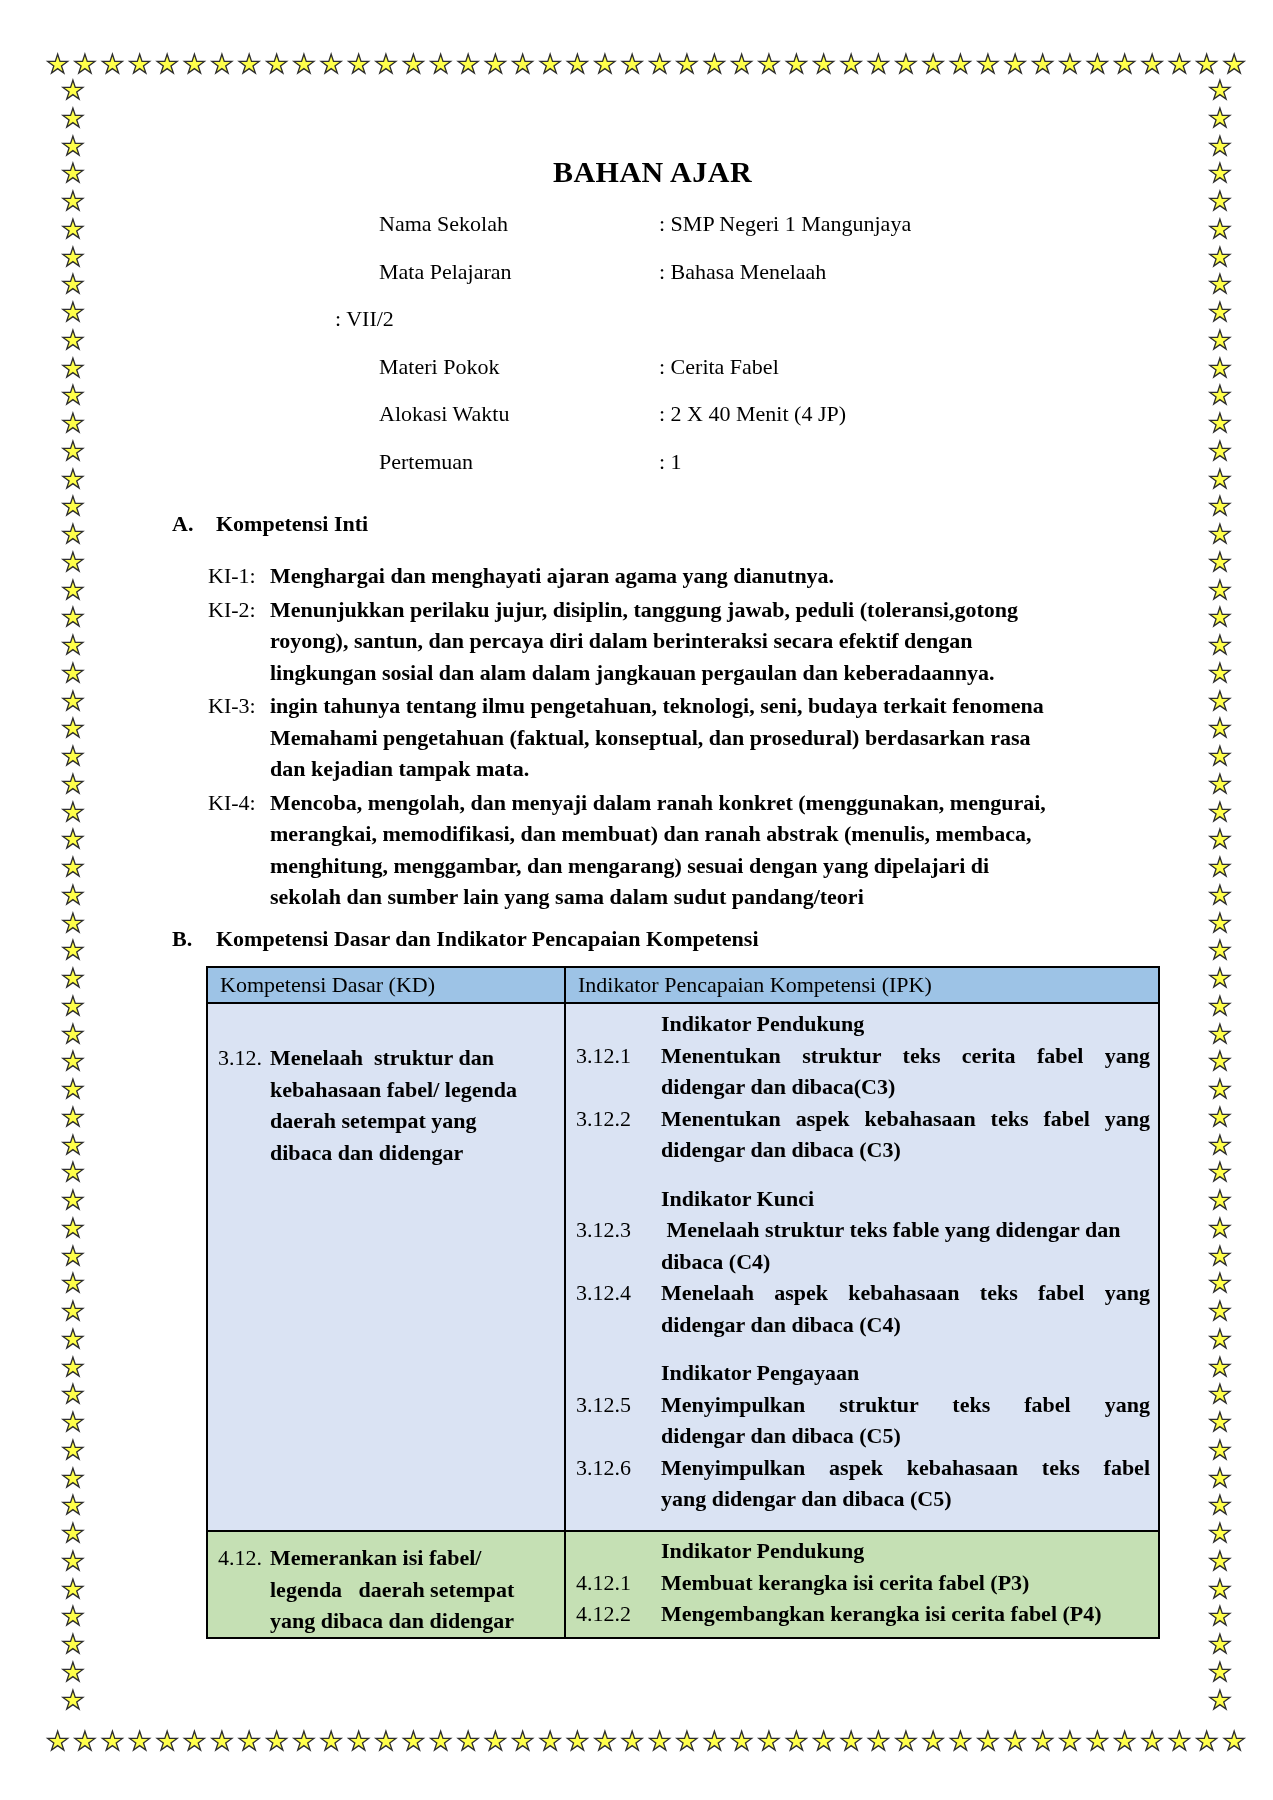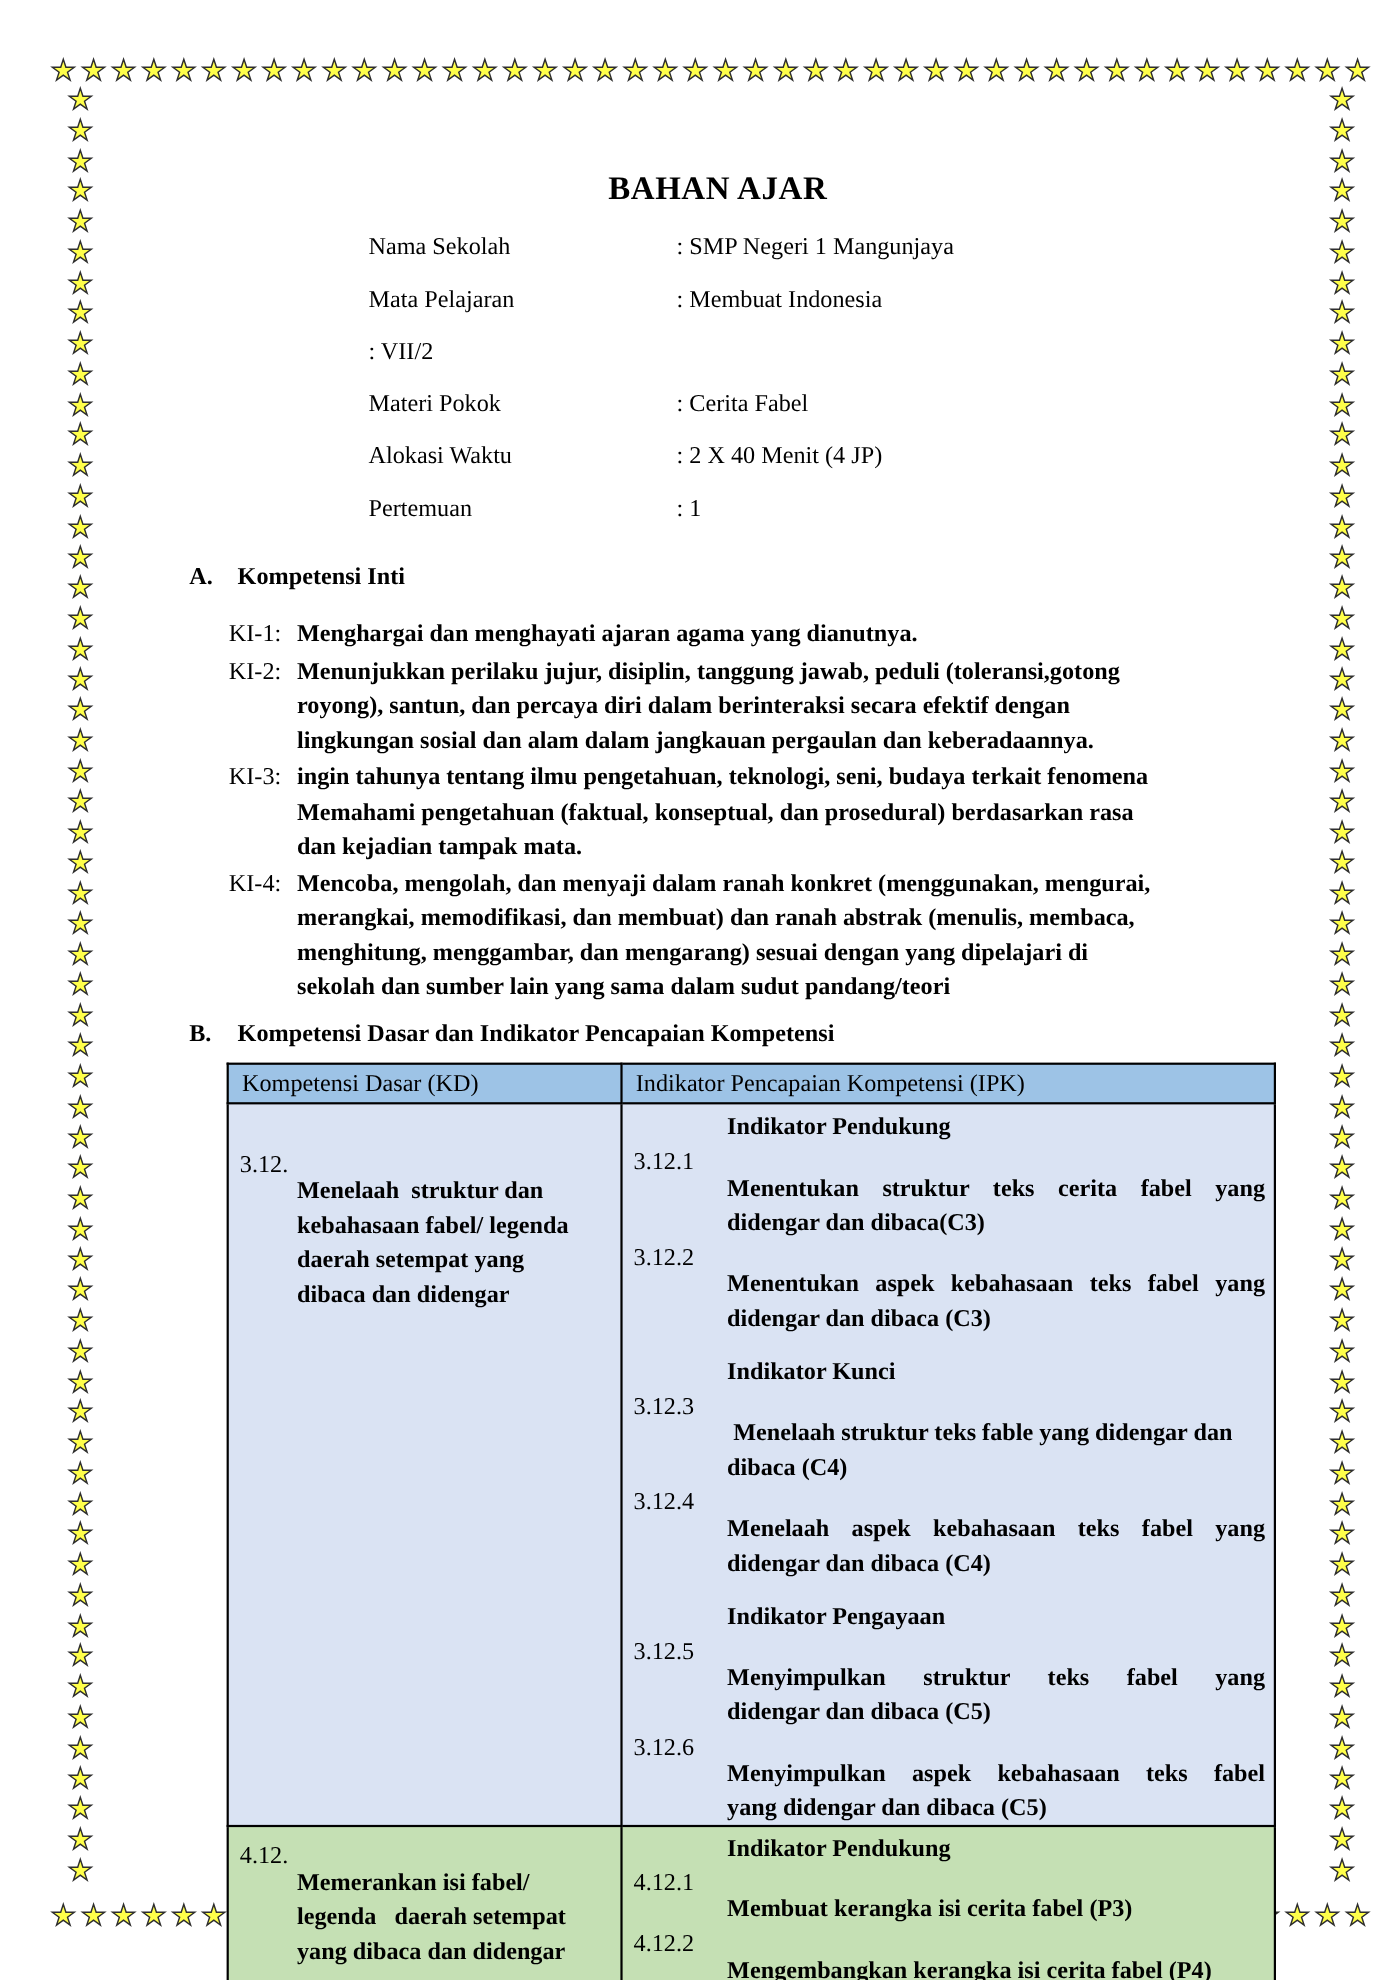--- a/index.html
+++ b/index.html
@@ -26,21 +26,21 @@
   .stars-bottom{left:46px;top:1727px;width:1200px;height:30px;justify-content:space-between;align-items:center;}
   .stars-left{left:58px;top:78px;width:30px;height:1636px;flex-direction:column;justify-content:space-between;align-items:center;}
   .stars-right{left:1205px;top:78px;width:30px;height:1636px;flex-direction:column;justify-content:space-between;align-items:center;}
   
   .title{
     position:absolute;top:139px;left:0;width:1273px;margin:16px;
     text-align:center;font-size:30px;font-weight:bold;letter-spacing:0.5px;
   }
   .meta{position:absolute;top:200px;left:335px;width:700px;}
   .meta-row{display:flex;line-height:47.6px;font-size:22px;}
-  .meta-label{width:280px;flex:0 0 280px;}
+  .meta-label{width:280px;flex:0 0 280px;margin-left:44px;}
   .meta-value{flex:1;}
   
   .sec-heading{position:absolute;left:172px;display:flex;font-size:22px;font-weight:bold;line-height:28px;}
   .sec-heading .sec-letter{width:44px;flex:0 0 44px;}
   .sec-a{top:510px;}
   .sec-b{top:925px;}
   
   .ki-list{position:absolute;top:560px;left:176px;width:990px;font-size:22px;}
   .ki-item{display:flex;margin-bottom:2px;}
   .ki-num{width:62px;flex:0 0 62px;line-height:31.5px;margin-left:32px;}
@@ -64,21 +64,21 @@
   .row-green td{background:var(--table-row2-bg);}
   .row-blue{height:528px;}
   .row-green{height:99px;}
   .kd-cell-1{padding:38px 8px 0 10px !important;}
   .kd-cell-2{padding:10px 8px 0 10px !important;}
   .ipk-cell-1{padding:4px 8px 0 10px !important;}
   .ipk-cell-2{padding:3px 8px 0 10px !important;}
   .item{display:flex;}
   .item .num{width:52px;flex:0 0 52px;line-height:31.5px;}
   .ipk-cell-1 .item .num,.ipk-cell-2 .item .num{width:85px;flex:0 0 85px;}
-  .item .lines{flex:1;margin-top:24px;}
+  .item .lines{flex:1;}
   .ipk-heading{font-weight:bold;margin-left:85px;line-height:31.5px;}
   .ipk-section + .ipk-section{margin-top:17px;}
   .just .ln{text-align:justify;}
   .just .ln:not(:last-child){text-align-last:justify;}
 </style>
 </head>
 <body>
 
 <div class="page">
 
@@ -299,21 +299,21 @@
 
   <h1 class="title">BAHAN AJAR</h1>
 
   <div class="meta">
     <div class="meta-row">
       <span class="meta-label">Nama Sekolah</span>
       <span class="meta-value">: SMP Negeri 1 Mangunjaya</span>
     </div>
     <div class="meta-row">
       <span class="meta-label">Mata Pelajaran</span>
-      <span class="meta-value">: Membuat Indonesia</span>
+      <span class="meta-value">: Bahasa Menelaah</span>
     </div>
     <div class="meta-row">
       <span class="meta-value">: VII/2</span>
     </div>
     <div class="meta-row">
       <span class="meta-label">Materi Pokok</span>
       <span class="meta-value">: Cerita Fabel</span>
     </div>
     <div class="meta-row">
       <span class="meta-label">Alokasi Waktu</span>

